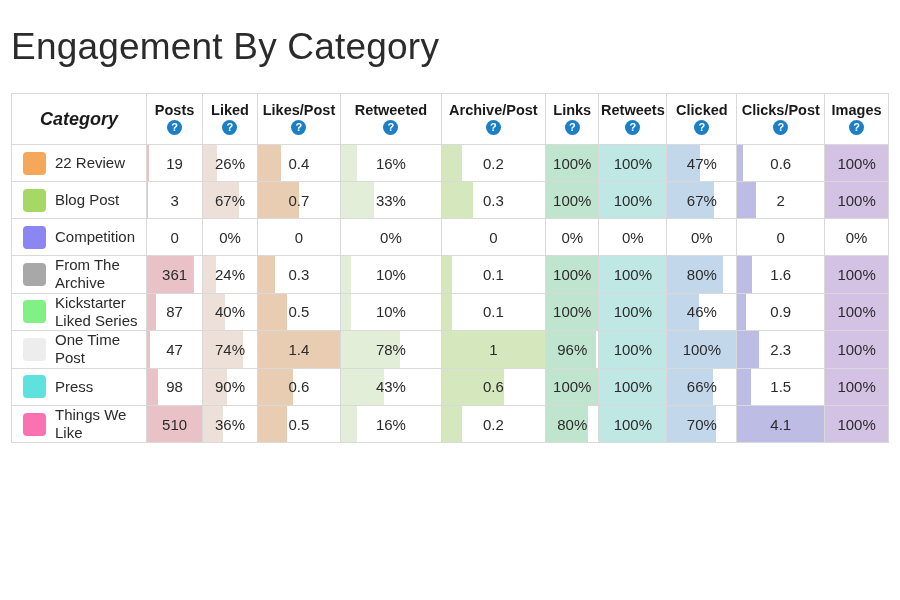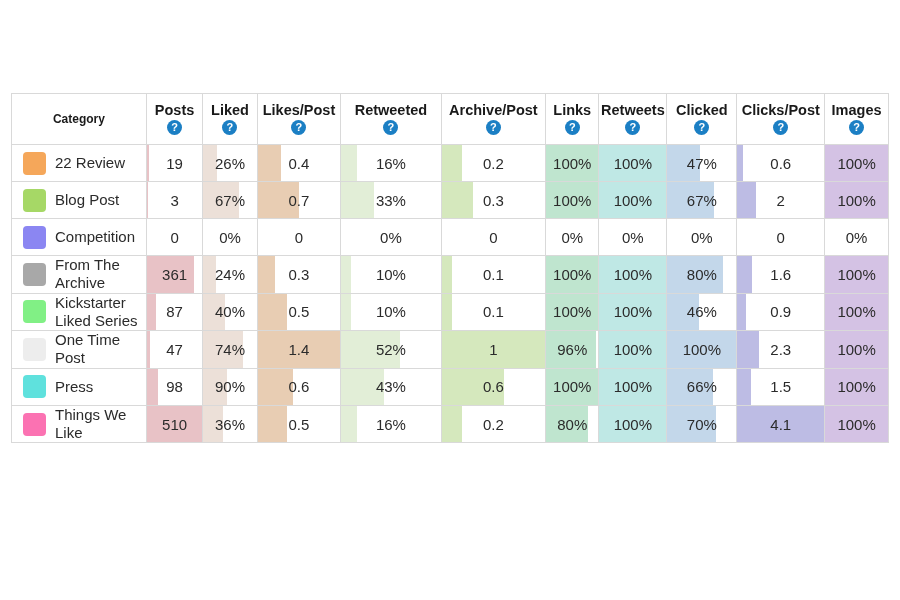--- a/index.html
+++ b/index.html
@@ -73,22 +73,23 @@
     display: flex;
     flex-direction: column;
     align-items: center;
     justify-content: center;
     gap: 2px;
     line-height: 1.05;
     padding: 0 3px;
   }
   .th-label { white-space: nowrap; }
   .th-category {
+    font-style: italic;
     font-weight: bold;
-    font-size: 12px;
+    font-size: 18px;
   }
 
   
   .help-icon {
     display: inline-block;
     width: 15px;
     height: 15px;
     border-radius: 50%;
     background: #1b7fc4;
     color: #ffffff;
@@ -145,20 +146,21 @@
     color: #2b2b2b;
     line-height: 1.22;
     text-align: left;
   }
 </style>
 </head>
 <body>
 
 <div id="page">
 
+  <h1 id="page-title">Engagement By Category</h1>
 
   <table id="engagement-table">
     <colgroup>
       <col style="width:130px">
       <col style="width:54px">
       <col style="width:52px">
       <col style="width:80px">
       <col style="width:96px">
       <col style="width:100px">
       <col style="width:51px">
@@ -481,21 +483,21 @@
           <td>
             <div class="bar" style="width: 74%; background: rgb(236, 224, 216);"></div>
             <span class="cellval">74%</span>
           </td>
           <td>
             <div class="bar" style="width: 100%; background: rgb(232, 205, 179);"></div>
             <span class="cellval">1.4</span>
           </td>
           <td>
             <div class="bar" style="width: 59%; background: rgb(226, 238, 215);"></div>
-            <span class="cellval">52%</span>
+            <span class="cellval">78%</span>
           </td>
           <td>
             <div class="bar" style="width: 100%; background: rgb(213, 232, 189);"></div>
             <span class="cellval">1</span>
           </td>
           <td>
             <div class="bar" style="width: 96%; background: rgb(191, 229, 207);"></div>
             <span class="cellval">96%</span>
           </td>
           <td>

